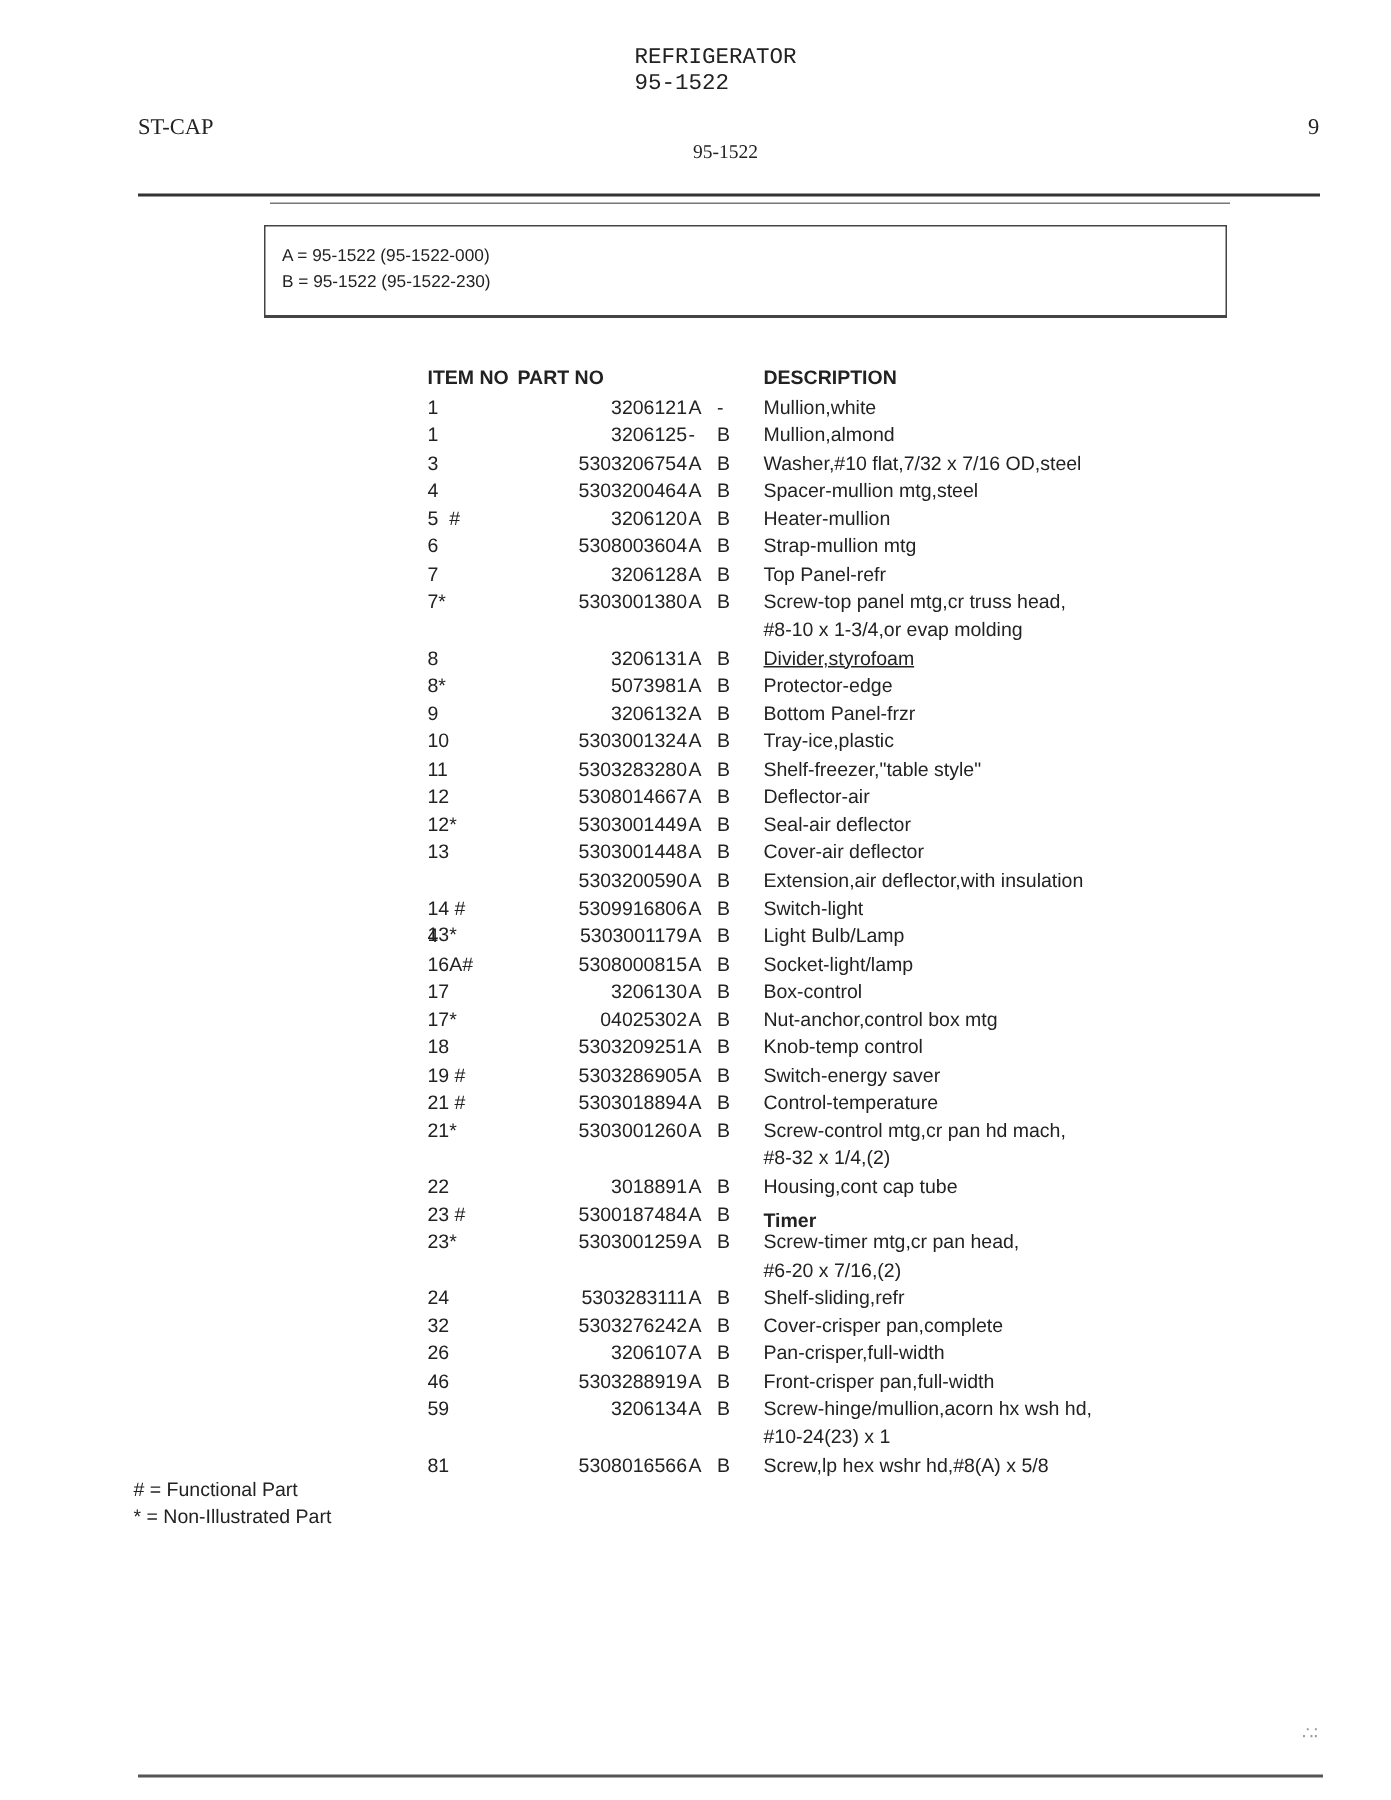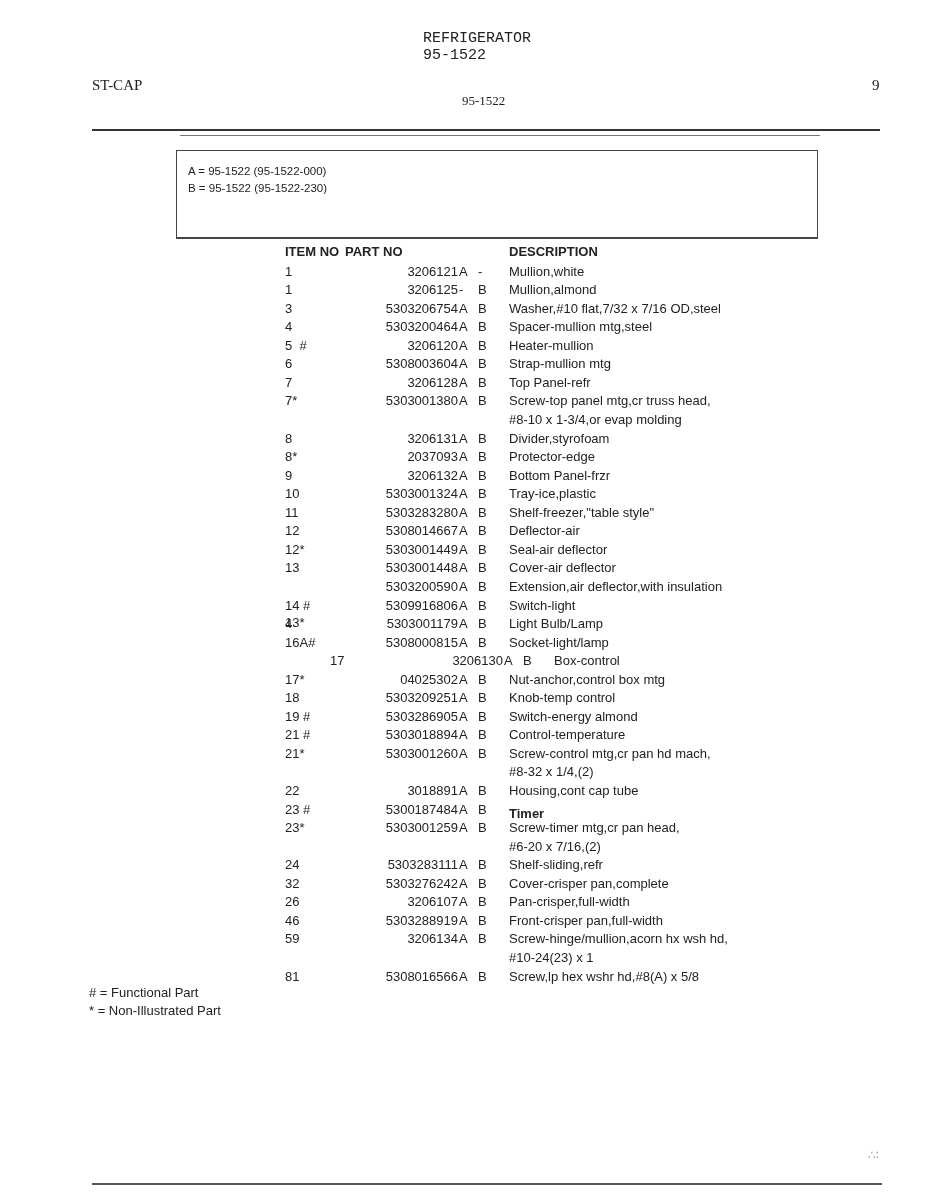--- a/index.html
+++ b/index.html
@@ -10,21 +10,21 @@
 
   .doc-title { position: absolute; left: 423px; top: 30px; font-size: 15px; line-height: 17px; color: #222; }
   .doc-title div { white-space: pre; }
   .left-header { position: absolute; left: 92px; top: 77px; font-size: 15px; color: #222; }
   .page-number { position: absolute; left: 872px; top: 77px; font-size: 15px; color: #222; }
   .model-header { position: absolute; left: 462px; top: 93px; font-size: 13px; color: #222; }
 
   .rule-top { position: absolute; left: 92px; top: 129px; width: 788px; height: 0; border-top: 2px solid #333; }
   .rule-top2 { position: absolute; left: 180px; top: 135px; width: 640px; height: 0; border-top: 1px solid #777; }
 
-  .variant-box { position: absolute; left: 176px; top: 150px; width: 642px; height: 89px; border: 1.5px solid #444; border-bottom-width: 2px; box-sizing: border-box; }
+  .variant-box { position: absolute; left: 176px; top: 150px; width: 642px; height: 62px; border: 1.5px solid #444; border-bottom-width: 2px; box-sizing: border-box; }
   .variant-line { position: absolute; left: 11px; font-size: 11.5px; color: #222; white-space: pre; }
 
   .parts-table { position: absolute; left: 285px; top: 244px; font-size: 13px; color: #222; }
   .th { position: absolute; top: 0; font-weight: bold; font-size: 13px; white-space: nowrap; }
   .row { position: absolute; left: 0; width: 500px; height: 18px; }
   .cell { position: absolute; top: 0; white-space: nowrap; line-height: 18px; }
   .c-item { left: 0; }
   .c-part { left: 60px; width: 113px; text-align: right; }
   .c-a { left: 174px; }
   .c-b { left: 193px; }
@@ -115,25 +115,25 @@
         <span class="cell c-a">A</span>
         <span class="cell c-b">B</span>
         <span class="cell c-desc" style="top: 0px;">Screw-top panel mtg,cr truss head,</span>
         <span class="cell c-desc" style="top: 18.55px;">#8-10 x 1-3/4,or evap molding</span>
       </div>
       <div class="row" style="top: 185.55px;">
         <span class="cell c-item" style="white-space: pre;">8</span>
         <span class="cell c-part">3206131</span>
         <span class="cell c-a">A</span>
         <span class="cell c-b">B</span>
-        <span class="cell c-desc" style="top: 0px;">Divider,styrofoam</span>
+        <span class="cell c-desc" style="top: 0px; text-decoration: underline;">Divider,styrofoam</span>
       </div>
       <div class="row" style="top: 204.1px;">
         <span class="cell c-item" style="white-space: pre;">8*</span>
-        <span class="cell c-part">2037093</span>
+        <span class="cell c-part">5073981</span>
         <span class="cell c-a">A</span>
         <span class="cell c-b">B</span>
         <span class="cell c-desc" style="top: 0px;">Protector-edge</span>
       </div>
       <div class="row" style="top: 222.65px;">
         <span class="cell c-item" style="white-space: pre;">9</span>
         <span class="cell c-part">3206132</span>
         <span class="cell c-a">A</span>
         <span class="cell c-b">B</span>
         <span class="cell c-desc" style="top: 0px;">Bottom Panel-frzr</span>
@@ -194,21 +194,21 @@
         <span class="cell c-b">B</span>
         <span class="cell c-desc" style="top: 0px;">Light Bulb/Lamp</span>
       </div>
       <div class="row" style="top: 389.6px;">
         <span class="cell c-item" style="white-space: pre;">16A#</span>
         <span class="cell c-part">5308000815</span>
         <span class="cell c-a">A</span>
         <span class="cell c-b">B</span>
         <span class="cell c-desc" style="top: 0px;">Socket-light/lamp</span>
       </div>
-      <div class="row" style="top: 408.15px; margin-left: 45px;">
+      <div class="row" style="top: 408.15px;">
         <span class="cell c-item" style="white-space: pre;">17</span>
         <span class="cell c-part">3206130</span>
         <span class="cell c-a">A</span>
         <span class="cell c-b">B</span>
         <span class="cell c-desc" style="top: 0px;">Box-control</span>
       </div>
       <div class="row" style="top: 426.7px;">
         <span class="cell c-item" style="white-space: pre;">17*</span>
         <span class="cell c-part">04025302</span>
         <span class="cell c-a">A</span>
@@ -220,21 +220,21 @@
         <span class="cell c-part">5303209251</span>
         <span class="cell c-a">A</span>
         <span class="cell c-b">B</span>
         <span class="cell c-desc" style="top: 0px;">Knob-temp control</span>
       </div>
       <div class="row" style="top: 463.8px;">
         <span class="cell c-item" style="white-space: pre;">19 #</span>
         <span class="cell c-part">5303286905</span>
         <span class="cell c-a">A</span>
         <span class="cell c-b">B</span>
-        <span class="cell c-desc" style="top: 0px;">Switch-energy almond</span>
+        <span class="cell c-desc" style="top: 0px;">Switch-energy saver</span>
       </div>
       <div class="row" style="top: 482.35px;">
         <span class="cell c-item" style="white-space: pre;">21 #</span>
         <span class="cell c-part">5303018894</span>
         <span class="cell c-a">A</span>
         <span class="cell c-b">B</span>
         <span class="cell c-desc" style="top: 0px;">Control-temperature</span>
       </div>
       <div class="row" style="top: 500.9px;">
         <span class="cell c-item" style="white-space: pre;">21*</span>

